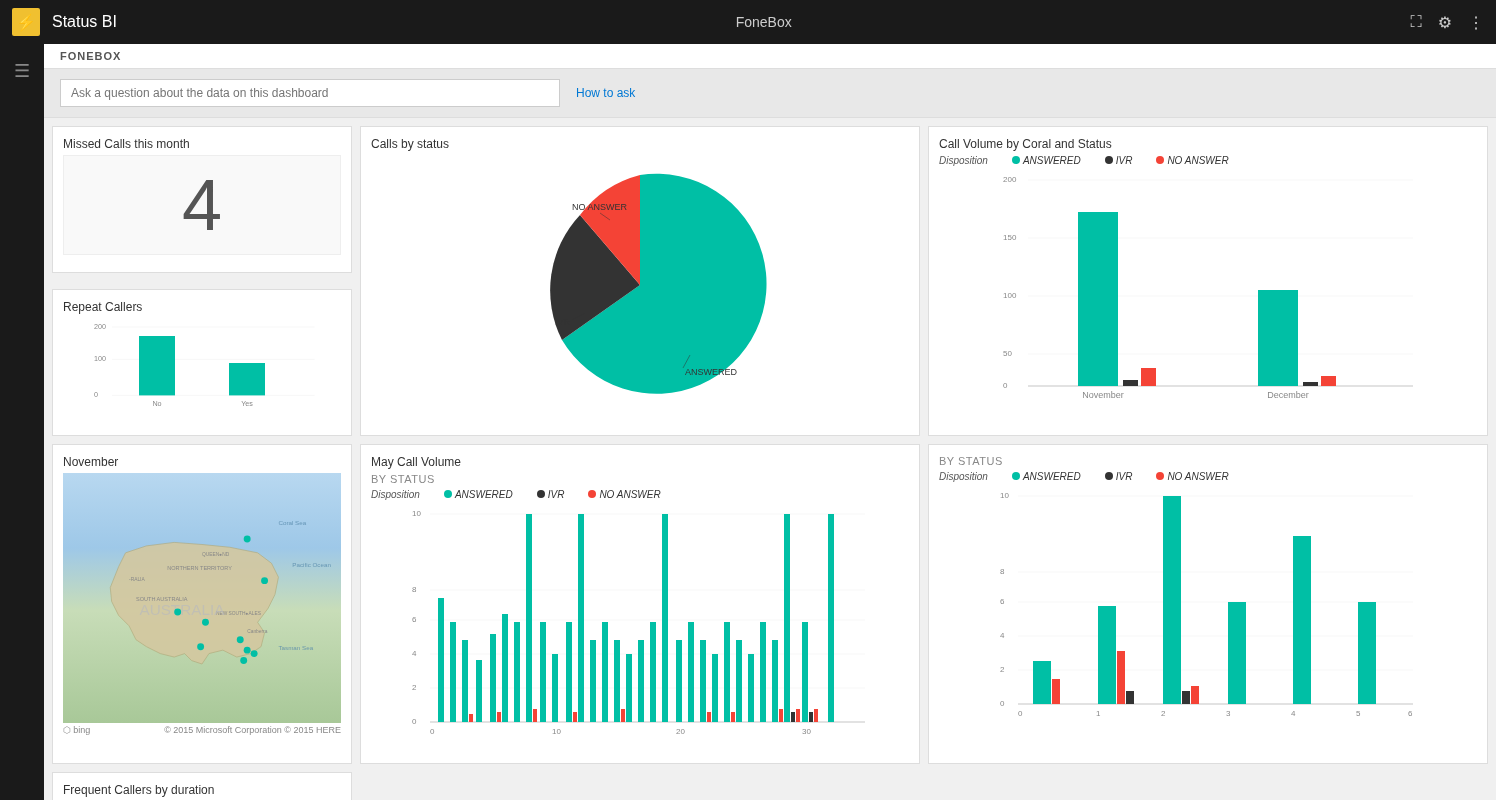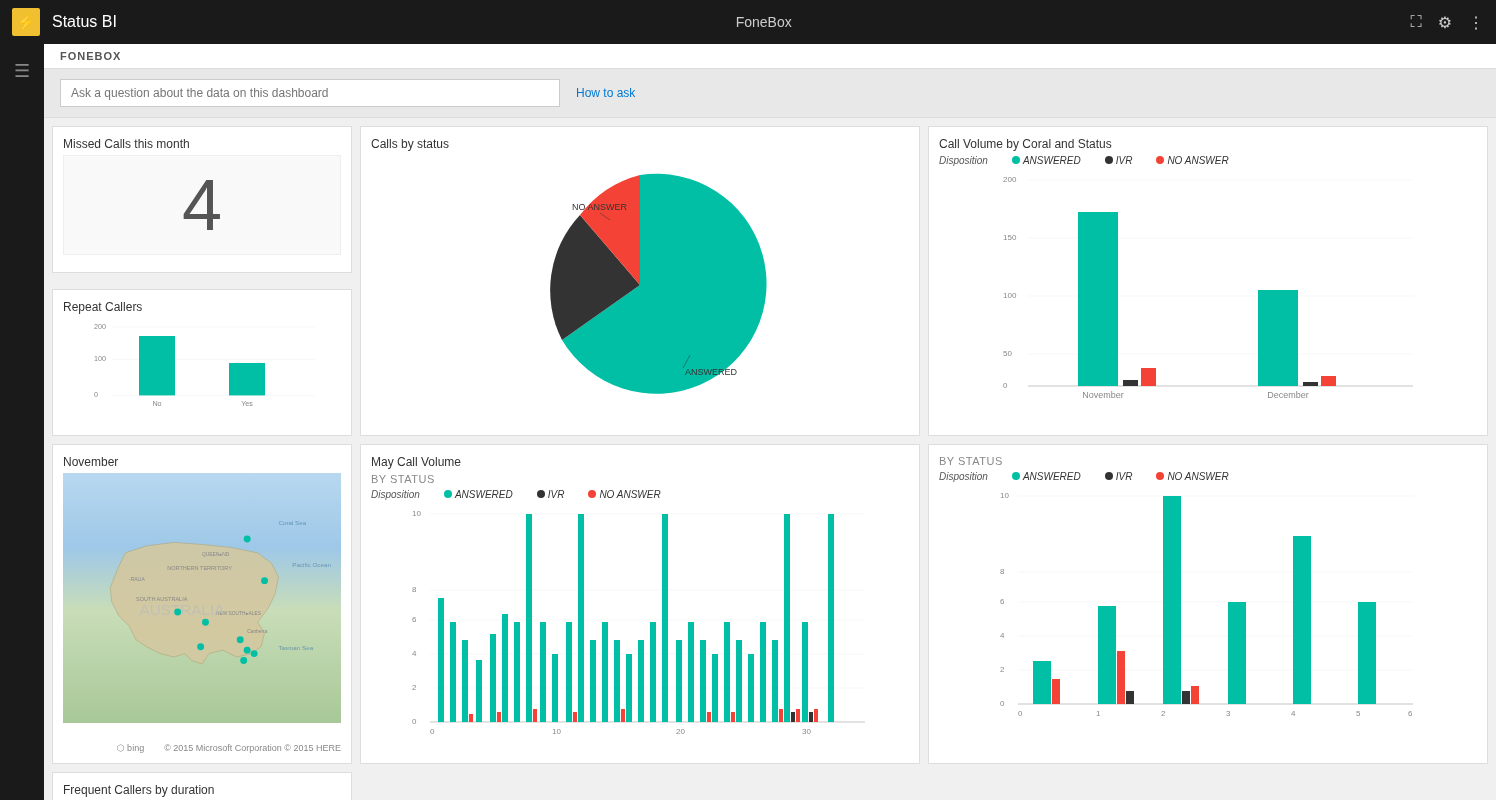--- a/index.html
+++ b/index.html
@@ -256,21 +256,21 @@
             <circle cx="290" cy="100" r="5" fill="#00bfa5"></circle>
             <circle cx="165" cy="145" r="5" fill="#00bfa5"></circle>
             <circle cx="198" cy="195" r="5" fill="#00bfa5"></circle>
             <circle cx="255" cy="185" r="5" fill="#00bfa5"></circle>
             <circle cx="265" cy="200" r="5" fill="#00bfa5"></circle>
             <circle cx="260" cy="215" r="5" fill="#00bfa5"></circle>
             <circle cx="275" cy="205" r="5" fill="#00bfa5"></circle>
             <circle cx="205" cy="160" r="5" fill="#00bfa5"></circle>
           </svg>
         </div>
-        <div style="display:flex;justify-content:flex-end;margin-top:20px;gap:20px;">
+        <div style="display:flex;justify-content:space-between;margin-top:2px;gap:20px;">
           <span style="font-size:9px;color:#888;">⬡ bing</span>
           <span style="font-size:9px;color:#888;">© 2015 Microsoft Corporation   © 2015 HERE</span>
         </div>
       </div>
 
       <div class="card">
         <div class="card-title">May Call Volume</div>
         <div class="card-subtitle">BY STATUS</div>
         <div class="legend">
           <span style="font-size:10px;color:#555;">Disposition</span>

